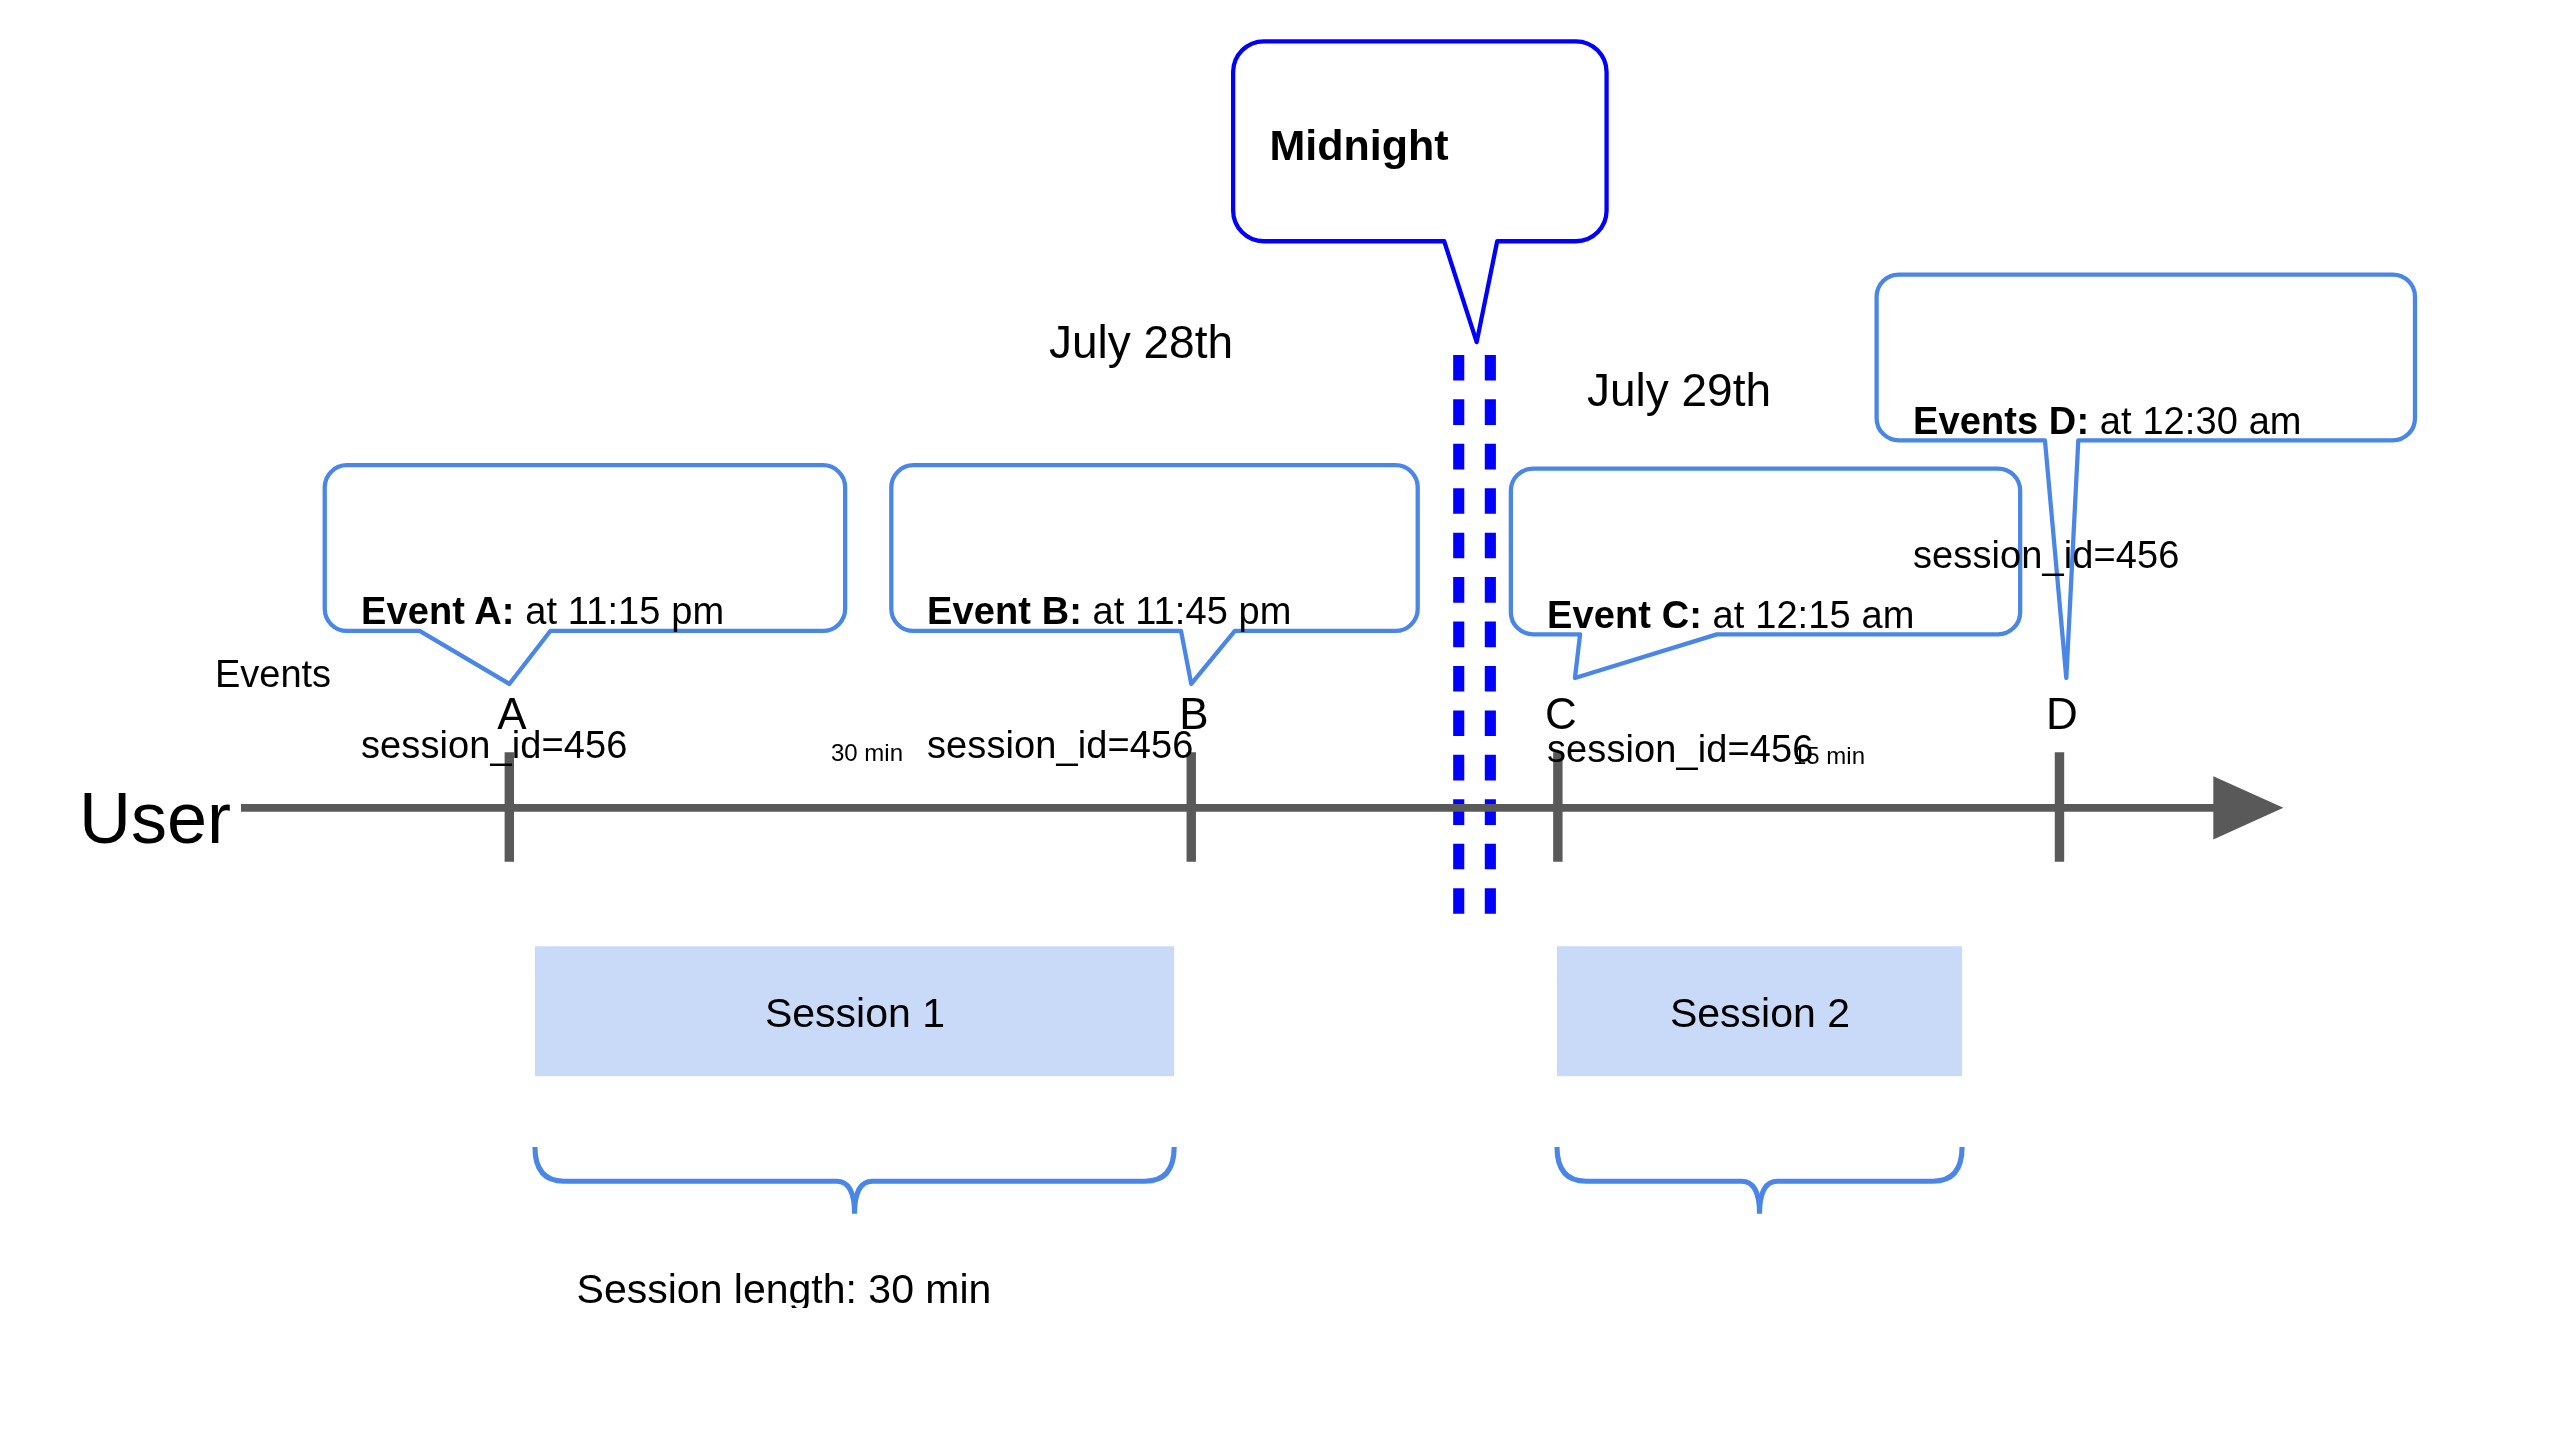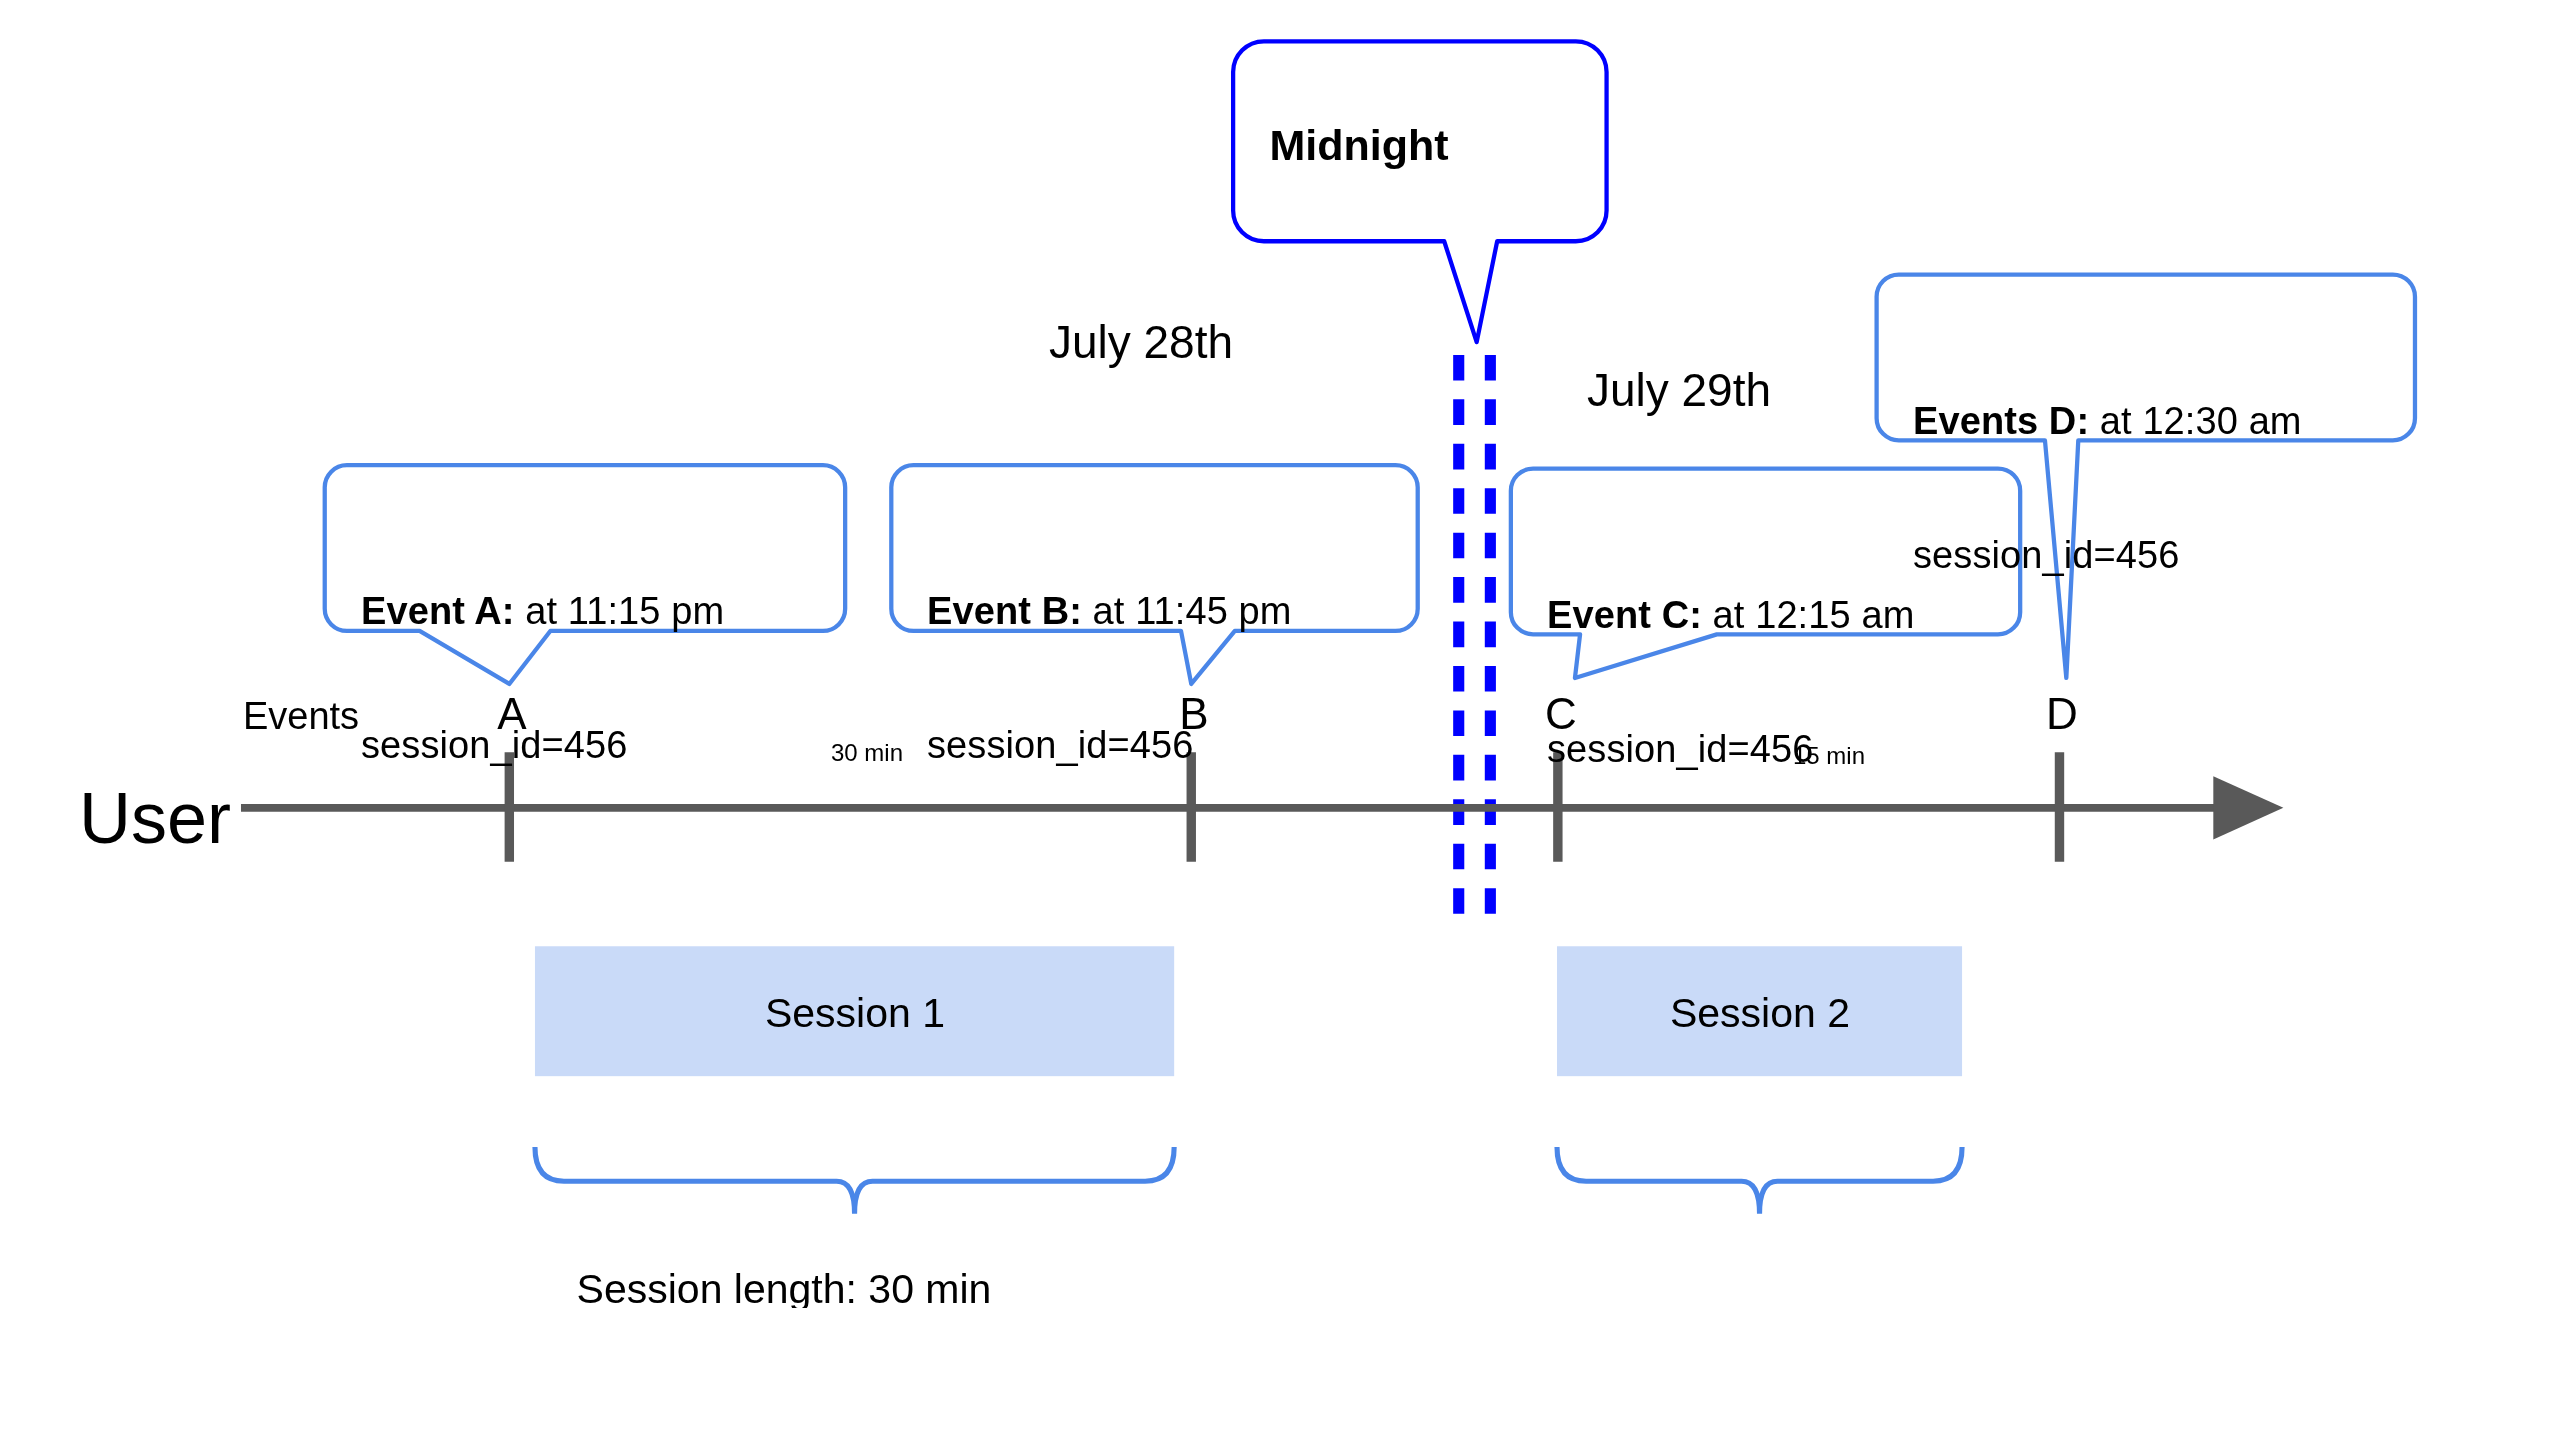--- a/index.html
+++ b/index.html
@@ -209,21 +209,21 @@
     <div><b>Event C:</b><span> at 12:15 am</span></div>
     <div>session_id=456</div>
   </div>
 
   <div class="txt callout-text" style="left:1913px; top:309px;">
     <div><b>Events D:</b><span> at 12:30 am</span></div>
     <div>session_id=456</div>
   </div>
 
   <div class="txt axis-big" style="left:79px; top:776px;">User</div>
-  <div class="txt axis-small ctr" style="left:273px; top:694px;margin-left:28px;">Events</div>
+  <div class="txt axis-small ctr" style="left:273px; top:652px;">Events</div>
 
   <div class="txt tick-letter ctr" style="left:512px; top:688px;">A</div>
   <div class="txt tick-letter ctr" style="left:1194px; top:688px;">B</div>
   <div class="txt tick-letter ctr" style="left:1561px; top:688px;">C</div>
   <div class="txt tick-letter ctr" style="left:2062px; top:688px;">D</div>
 
   <div class="txt dur-label ctr" style="left:867px; top:739px;">30 min</div>
   <div class="txt dur-label ctr" style="left:1829px; top:742px;">15 min</div>
 
   <div class="txt session-label ctr" style="left:855px; top:989px;">Session 1</div>

